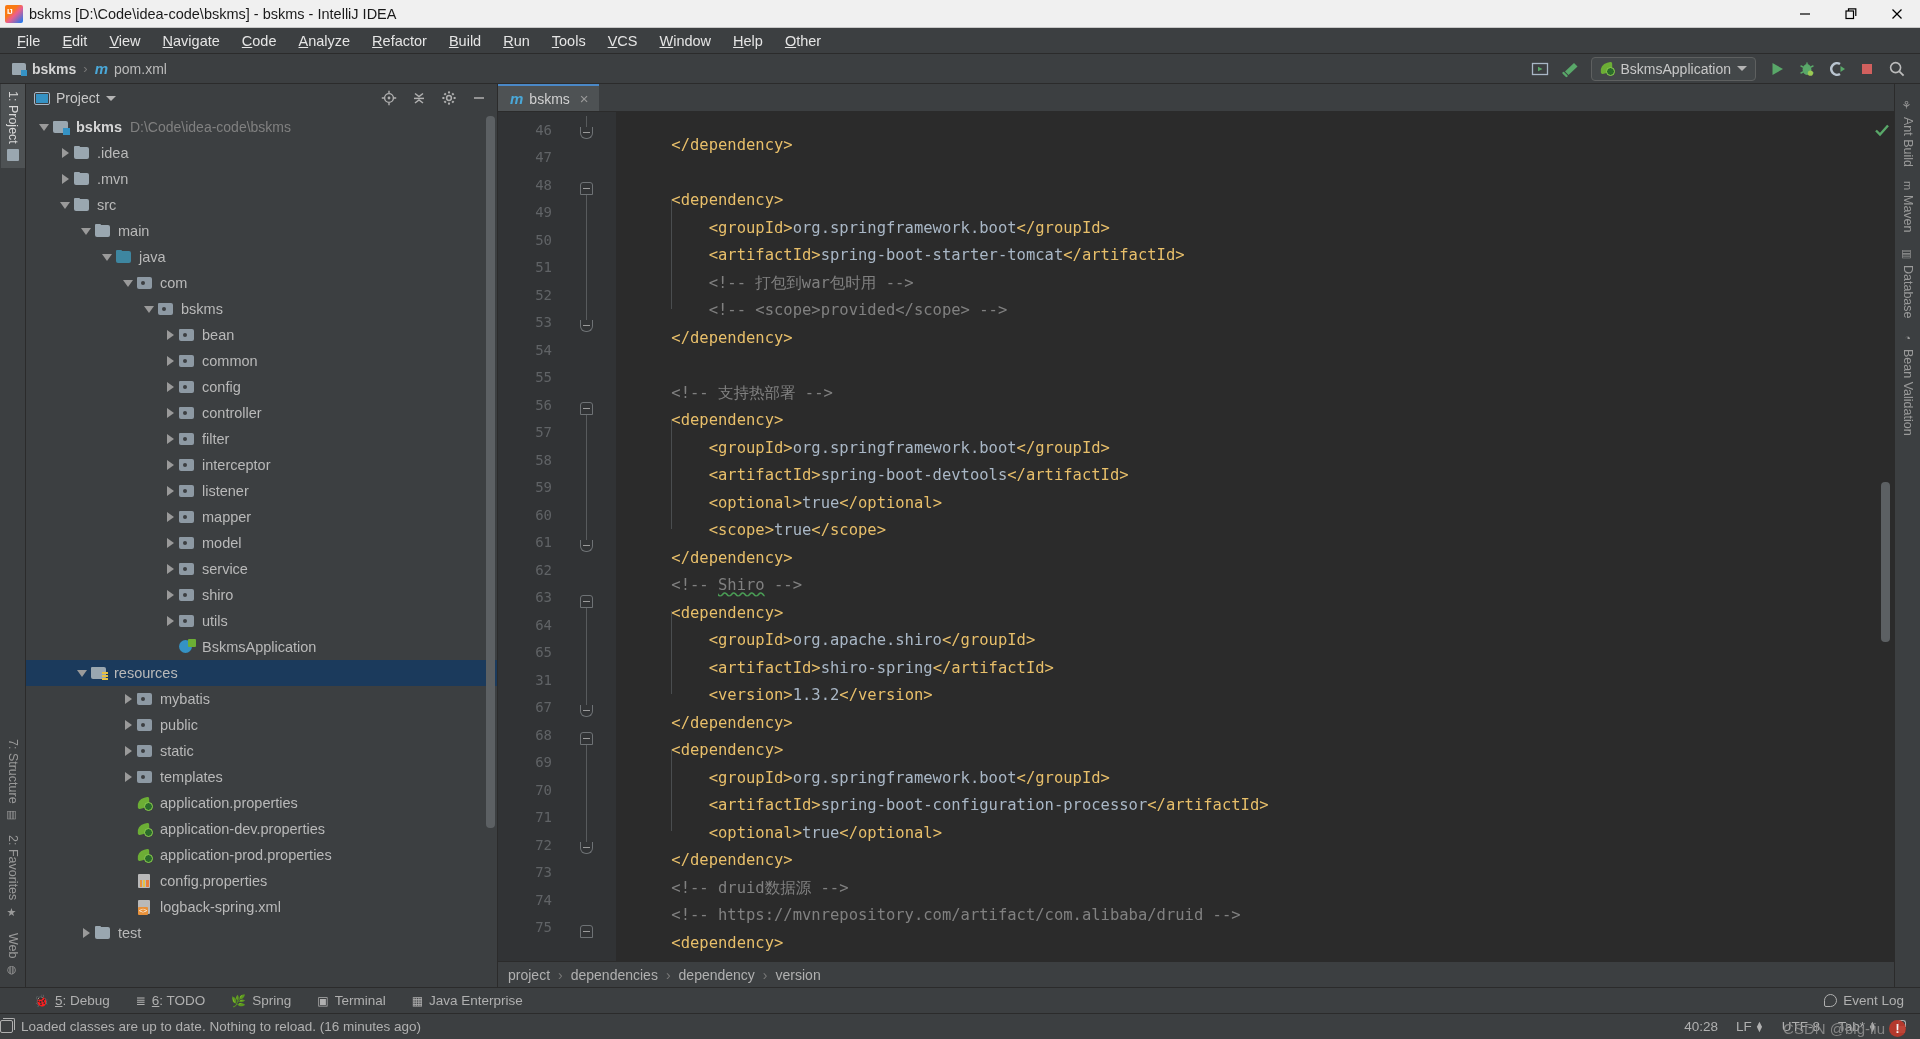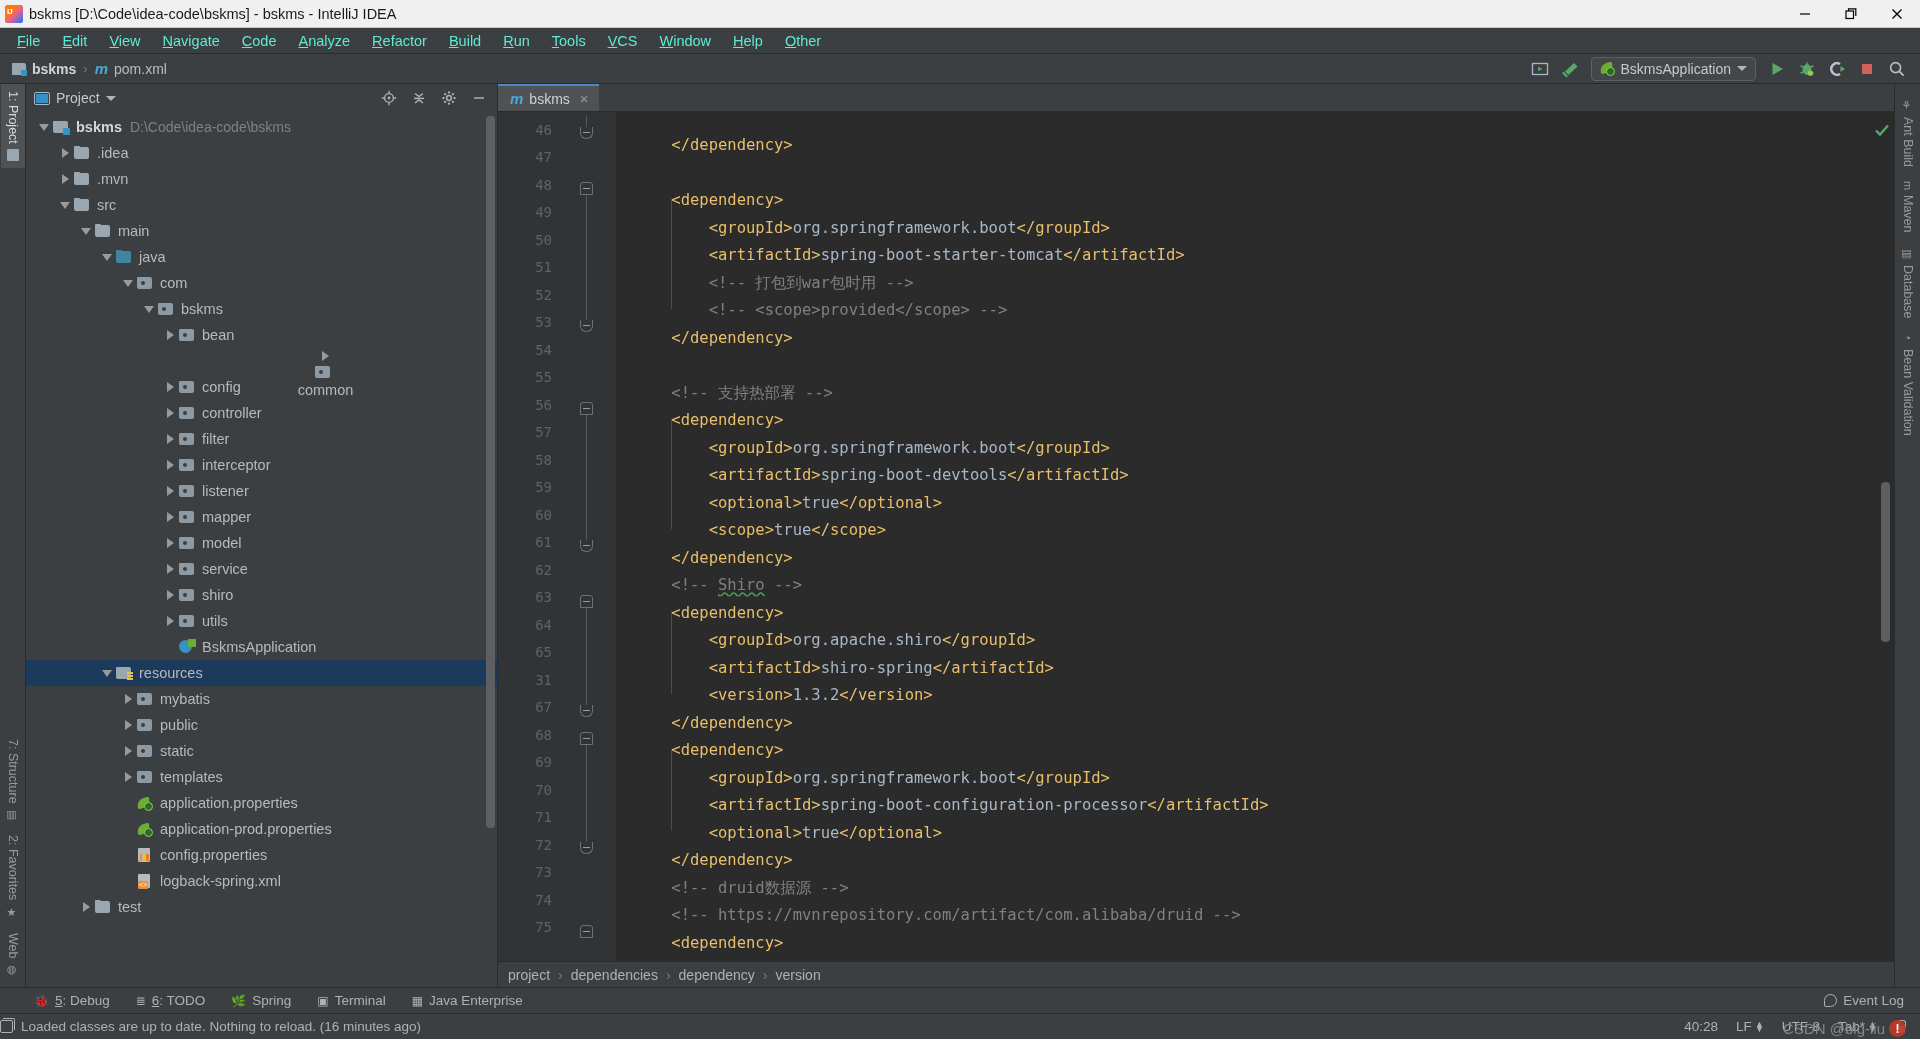--- a/index.html
+++ b/index.html
@@ -34,21 +34,21 @@
     width: 46px; height: 28px; display: flex; align-items: center; justify-content: center;
   }
   .wbtn svg { display: block; }
 
   
   .menubar {
     height: 26px; background: #3c3f41; display: flex; align-items: center;
     flex: 0 0 26px; padding-left: 6px; border-bottom: 1px solid #2b2b2b;
   }
   .menu-item {
-    font-size: 14.5px; color: #5eead4; padding: 3px 11px; white-space: nowrap;
+    font-size: 14.5px; color: #e5e5e5; padding: 3px 11px; white-space: nowrap;
     line-height: 18px;
   }
   .menu-item u { text-decoration: underline; }
 
   
   .navbar {
     height: 30px; background: #3c3f41; display: flex; align-items: center;
     flex: 0 0 30px; padding-left: 12px; border-bottom: 1px solid #2b2b2b;
   }
   .crumb { display: flex; align-items: center; font-size: 14px; color: #bbbbbb; }
@@ -502,21 +502,21 @@
             <span class="ticon ic-pkg"></span>
             <span class="tlabel">bskms</span>
           </div>
           <div class="trow" style="padding-left: 136px;">
             <span class="arrow">
               <i></i>
             </span>
             <span class="ticon ic-pkg"></span>
             <span class="tlabel">bean</span>
           </div>
-          <div class="trow" style="padding-left: 136px; flex-direction: column;">
+          <div class="trow" style="padding-left: 136px;">
             <span class="arrow">
               <i></i>
             </span>
             <span class="ticon ic-pkg"></span>
             <span class="tlabel">common</span>
           </div>
           <div class="trow" style="padding-left: 136px;">
             <span class="arrow">
               <i></i>
             </span>
@@ -584,21 +584,21 @@
               <i></i>
             </span>
             <span class="ticon ic-pkg"></span>
             <span class="tlabel">utils</span>
           </div>
           <div class="trow" style="padding-left: 136px;">
             <span class="arrow"></span>
             <span class="ticon ic-springclass"></span>
             <span class="tlabel">BskmsApplication</span>
           </div>
-          <div class="trow selected" style="padding-left: 73px;">
+          <div class="trow selected" style="padding-left: 48px;">
             <span class="arrow open">
               <i></i>
             </span>
             <span class="ticon ic-res"></span>
             <span class="tlabel">resources</span>
           </div>
           <div class="trow" style="padding-left: 94px;">
             <span class="arrow">
               <i></i>
             </span>
@@ -623,20 +623,25 @@
             <span class="arrow">
               <i></i>
             </span>
             <span class="ticon ic-pkg"></span>
             <span class="tlabel">templates</span>
           </div>
           <div class="trow" style="padding-left: 94px;">
             <span class="arrow"></span>
             <span class="ticon ic-spring"></span>
             <span class="tlabel">application.properties</span>
+          </div>
+          <div class="trow" style="padding-left: 94px;">
+            <span class="arrow"></span>
+            <span class="ticon ic-spring"></span>
+            <span class="tlabel">application-dev.properties</span>
           </div>
           <div class="trow" style="padding-left: 94px;">
             <span class="arrow"></span>
             <span class="ticon ic-spring"></span>
             <span class="tlabel">application-prod.properties</span>
           </div>
           <div class="trow" style="padding-left: 94px;">
             <span class="arrow"></span>
             <span class="ticon ic-props"></span>
             <span class="tlabel">config.properties</span>

